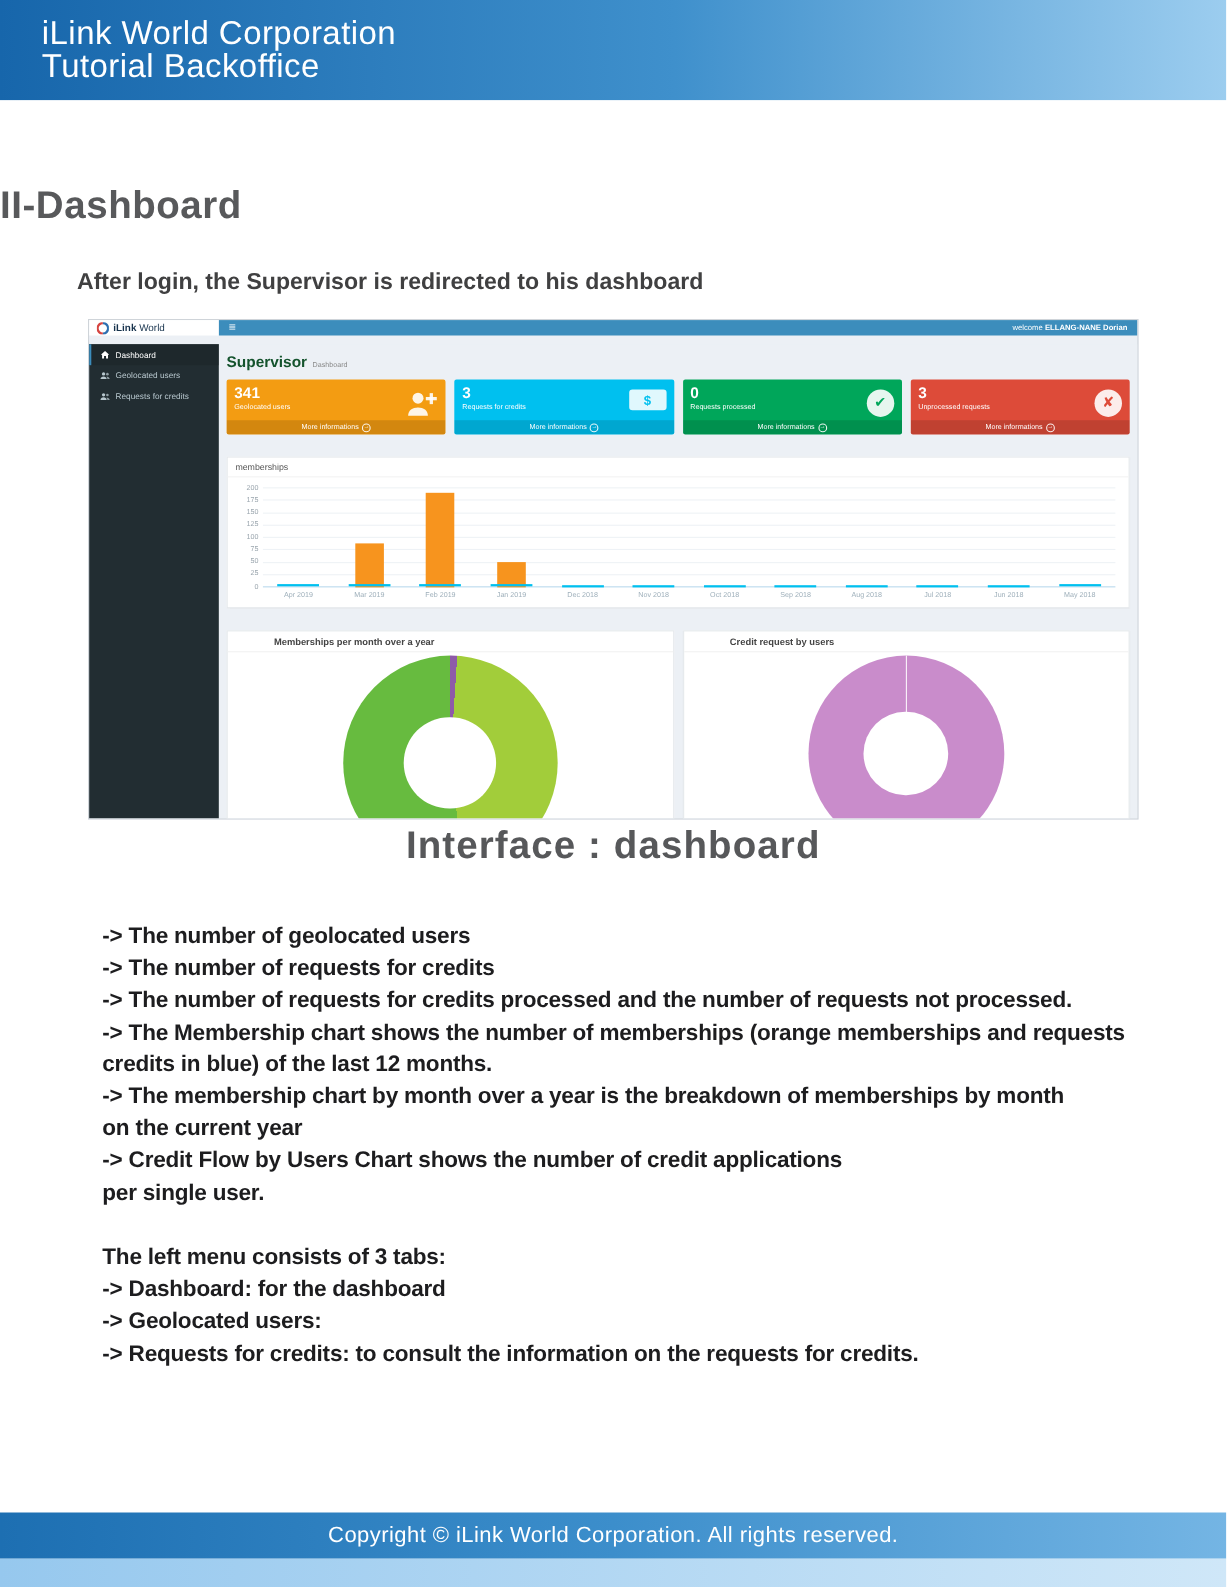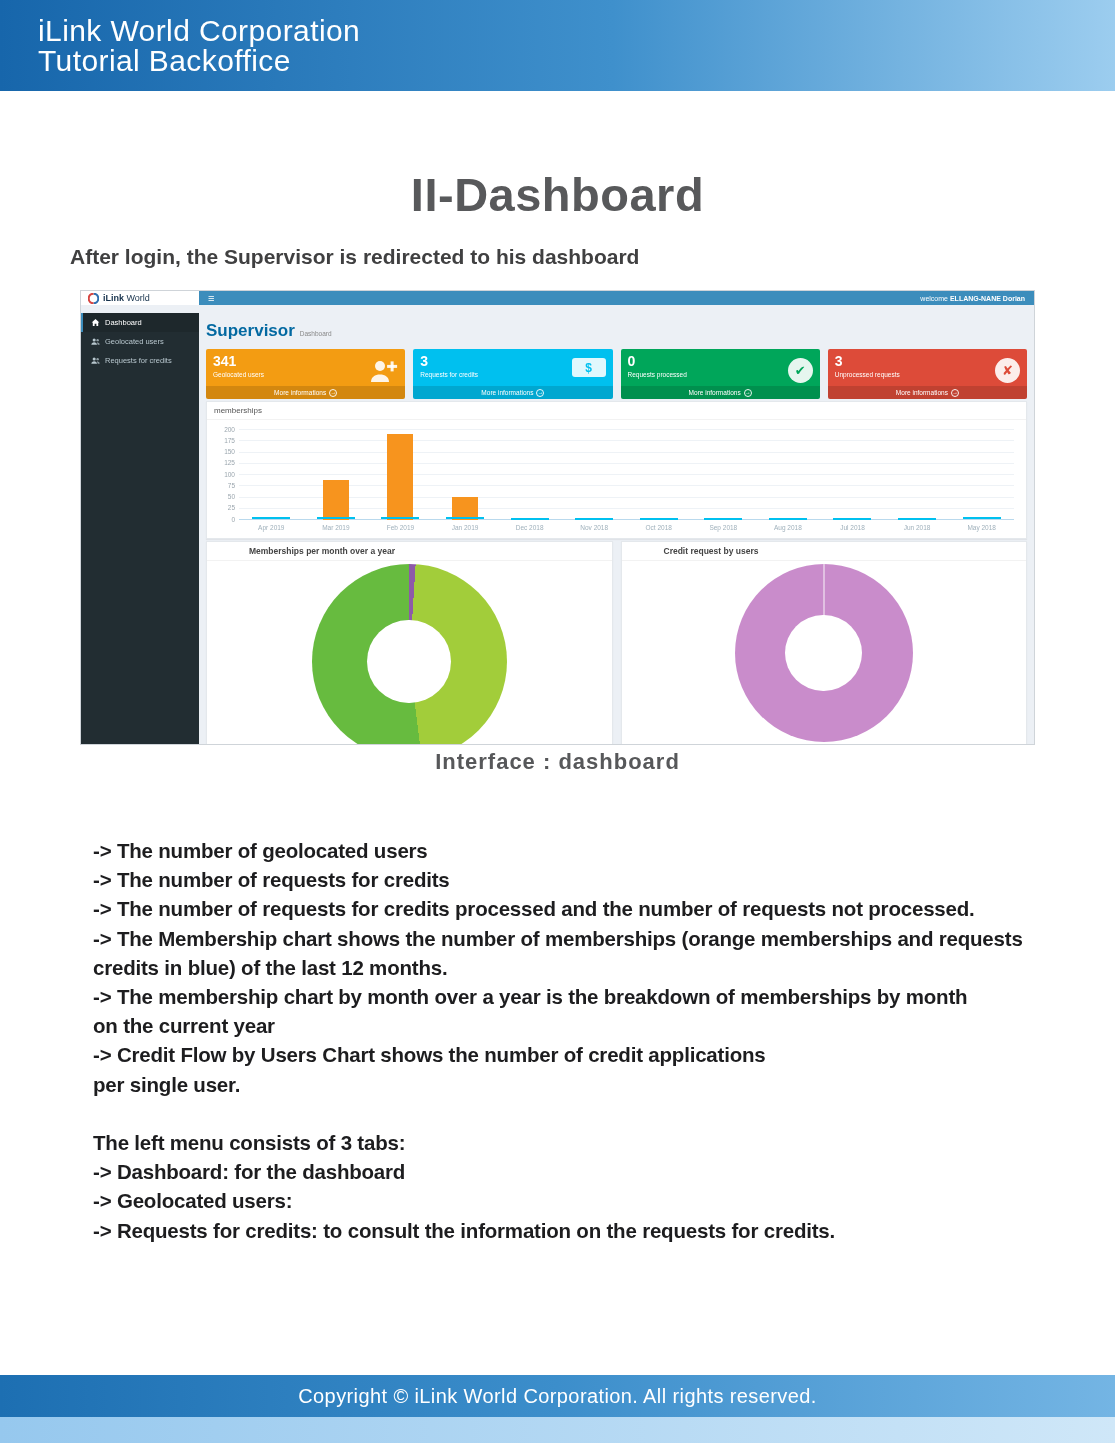--- a/index.html
+++ b/index.html
@@ -5,25 +5,25 @@
   * { margin:0; padding:0; box-sizing:border-box; }
   html,body { background:#fff; }
   body { font-family:"Liberation Sans", sans-serif; }
   .page { position:relative; width:1115px; height:1443px; margin:0 auto; background:#fff; overflow:hidden; }
 
   
   .doc-header { position:absolute; top:0; left:0; right:0; height:91px;
     background:linear-gradient(90deg,#1766ab 0%,#3f90cc 55%,#9ccdef 100%);
     color:#fff; padding:16px 0 0 38px; }
   .doc-header .hline { font-size:30px; line-height:30px; letter-spacing:.4px; }
-  .doc-title { position:absolute; top:167px; left:0; right:0; text-align:center;
-    font-size:47px; font-weight:700; color:#58595b; letter-spacing:.5px; }
+  .doc-title { position:absolute; top:167px; left:0; right:0; 
+    font-size:35px; font-weight:700; color:#58595b; letter-spacing:.5px; }
   .doc-intro { position:absolute; top:245px; left:70px; font-size:21px; font-weight:700; color:#404041; }
   .doc-caption { position:absolute; top:749px; left:0; right:0; text-align:center;
-    font-size:22px; font-weight:700; color:#57585a; letter-spacing:1px; }
+    font-size:35px; font-weight:700; color:#57585a; letter-spacing:1px; }
   .doc-body { position:absolute; top:836px; left:93px; width:960px;
     font-size:20.5px; font-weight:700; color:#1d1d1f; letter-spacing:-0.2px; }
   .body-line { line-height:29.2px; min-height:29.2px; white-space:pre-wrap; }
   .doc-footer { position:absolute; top:1375px; left:0; right:0; height:68px; }
   .fmain { height:42px; background:linear-gradient(90deg,#1d6fb2 0%,#3c8ecb 50%,#74b5e4 100%);
     color:#fff; display:flex; align-items:center; justify-content:center; font-size:20px; letter-spacing:.4px; }
   .flight { height:26px; background:linear-gradient(90deg,#96c8ee,#cfe7f8); }
 
   
   .shot { position:absolute; left:80px; top:290px; width:955px; height:455px;
@@ -41,21 +41,21 @@
 
   .sidebar { position:absolute; top:22px; left:0; bottom:0; width:118px; background:#222d32; }
   .side-item { display:flex; align-items:center; gap:5px; padding:5px 8px;
     font-size:7.5px; color:#b8c7ce; cursor:pointer; border-left:2px solid transparent; }
   .side-item.active { background:#1e282c; color:#fff; border-left:2px solid #3c8dbc; }
   .side-icon { display:inline-flex; }
 
   .content { position:absolute; top:22px; left:118px; right:0; bottom:0;
     background:#ecf0f5; padding:6px 7px; overflow:hidden; }
   .content-head { display:flex; align-items:baseline; gap:5px; margin:2px 0 8px; }
-  .sup { font-size:17px; font-weight:700; color:#0369a1; }
+  .sup { font-size:14px; font-weight:700; color:#14532d; }
   .crumb { font-size:6.5px; color:#888; }
 
   .cards { display:flex; gap:8px; }
   .card { flex:1; border-radius:2px; overflow:hidden; color:#fff; }
   .card-body { height:37px; padding:4px 7px; position:relative; }
   .card-value { font-size:14px; font-weight:700; }
   .card-label { font-size:6.5px; margin-top:2px; }
   .card-icon { position:absolute; right:7px; top:9px; }
   .money { background:rgba(255,255,255,.88); width:34px; height:19px; border-radius:3px;
     display:flex; align-items:center; justify-content:center; }
@@ -63,21 +63,21 @@
   .circle { width:25px; height:25px; border-radius:50%; background:rgba(255,255,255,.9);
     display:flex; align-items:center; justify-content:center; font-weight:700;
     font-size:13px; font-family:"DejaVu Sans", sans-serif; }
   .circle.check { color:#00a65a; }
   .circle.cross { color:#dd4b39; }
   .card-more { display:flex; justify-content:center; align-items:center; gap:3px; height:13px;
     background:rgba(0,0,0,.13); font-size:6.5px; color:#fff; text-decoration:none; cursor:pointer; }
   .arrow { display:inline-flex; width:8px; height:8px; border:1px solid rgba(255,255,255,.9);
     border-radius:50%; align-items:center; justify-content:center; font-size:5.5px; line-height:1; }
 
-  .panel { background:#fff; border:1px solid #e4e8ec; margin-top:2px; box-shadow:0 1px 1px rgba(0,0,0,.05); }
+  .panel { background:#fff; border:1px solid #e4e8ec; margin-top:20px; box-shadow:0 1px 1px rgba(0,0,0,.05); }
   .panel-title { font-size:8px; color:#555; padding:4px 7px; border-bottom:1px solid #f2f2f2; }
   .panel-title.bold { font-weight:700; color:#444; font-size:8.5px;padding-left:42px; }
 
   .plot { position:relative; height:90px; margin:10px 12px 18px 32px; }
   .gridline { position:absolute; left:0; right:0; height:1px; background:#eef2f6; }
   .gridline.zero { background:#b9d9ed; }
   .ytick { position:absolute; left:-26px; bottom:-3px; width:22px; text-align:right;
     font-size:6.5px; color:#9ba6ae; line-height:1; }
   .cols { position:absolute; inset:0; display:flex; }
   .col { flex:1; position:relative; }

